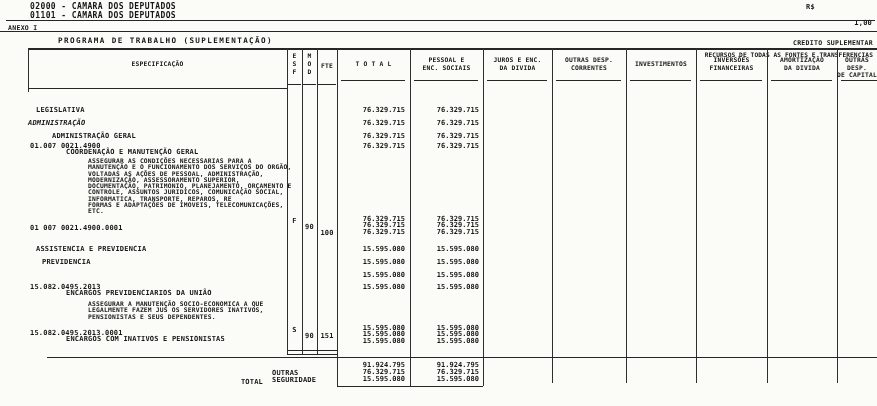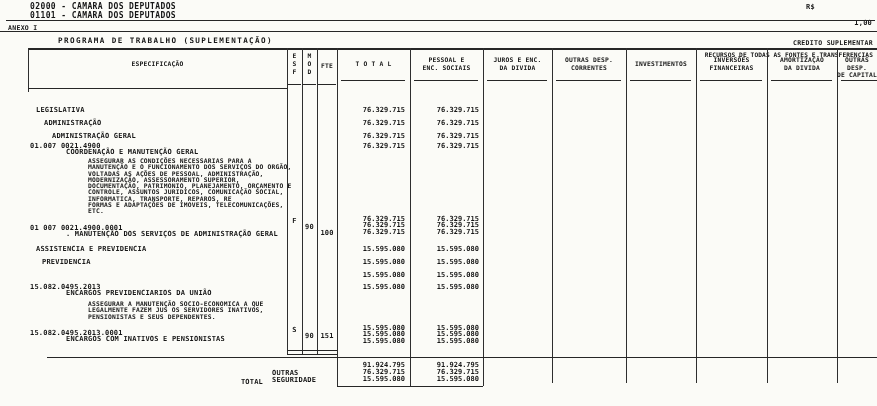--- a/index.html
+++ b/index.html
@@ -100,21 +100,21 @@
     <div class="hline" style="left:528px;top:32px;width:65px;"></div>
     <div class="hline" style="left:602px;top:32px;width:61px;"></div>
     <div class="hline" style="left:672px;top:32px;width:62px;"></div>
     <div class="hline" style="left:743px;top:32px;width:61px;"></div>
     <div class="hline" style="left:813px;top:32px;width:36px;"></div>
 
     <div class="lab" style="left:8px;top:58px;">LEGISLATIVA</div>
     <div class="num cT" style="top:58px;">76.329.715</div>
     <div class="num cP" style="top:58px;">76.329.715</div>
 
-    <div class="lab" style="left:16px;top:71px;">ADMINISTRAÇÃO</div>
+    <div class="lab" style="left:0;top:71px;font-style:italic;">ADMINISTRAÇÃO</div>
     <div class="num cT" style="top:71px;">76.329.715</div>
     <div class="num cP" style="top:71px;">76.329.715</div>
 
     <div class="lab" style="left:24px;top:84px;">ADMINISTRAÇÃO GERAL</div>
     <div class="num cT" style="top:84px;">76.329.715</div>
     <div class="num cP" style="top:84px;">76.329.715</div>
 
     <div class="lab" style="left:2px;top:94px;">01.007 0021.4900</div>
     <div class="lab" style="left:38px;top:100px;">COORDENAÇÃO E MANUTENÇÃO GERAL</div>
     <div class="num cT" style="top:94px;">76.329.715</div>
@@ -124,21 +124,20 @@
 MANUTENÇÃO E O FUNCIONAMENTO DOS SERVIÇOS DO ORGÃO,
 VOLTADAS AS AÇÕES DE PESSOAL, ADMINISTRAÇÃO,
 MODERNIZAÇÃO, ASSESSORAMENTO SUPERIOR,
 DOCUMENTAÇÃO, PATRIMONIO, PLANEJAMENTO, ORÇAMENTO E
 CONTROLE, ASSUNTOS JURIDICOS, COMUNICAÇÃO SOCIAL,
 INFORMATICA, TRANSPORTE, REPAROS, RE
 FORMAS E ADAPTAÇÕES DE IMOVEIS, TELECOMUNICAÇÕES,
 ETC.</div>
 
     <div class="lab" style="left:2px;top:176px;">01 007 0021.4900.0001</div>
-    <div class="lab" style="left:38px;top:182px;">. MANUTENÇÃO DOS SERVIÇOS DE ADMINISTRAÇÃO GERAL</div>
     <div class="lab cE" style="top:169px;">F</div>
     <div class="lab cM" style="top:175px;">90</div>
     <div class="lab cF" style="top:181px;">100</div>
     <div class="num3 cT" style="top:168px;">76.329.715
 76.329.715
 76.329.715</div>
     <div class="num3 cP" style="top:168px;">76.329.715
 76.329.715
 76.329.715</div>
 

